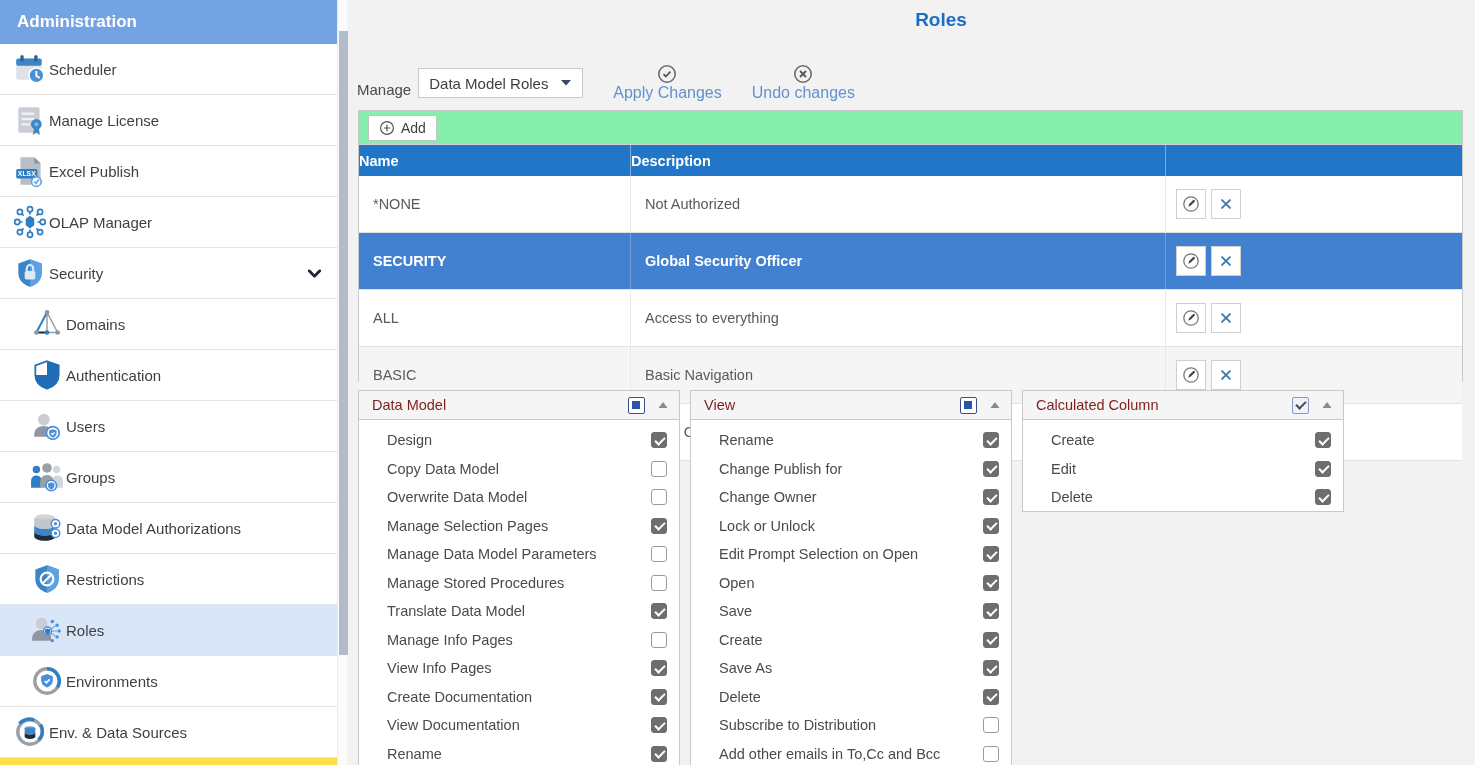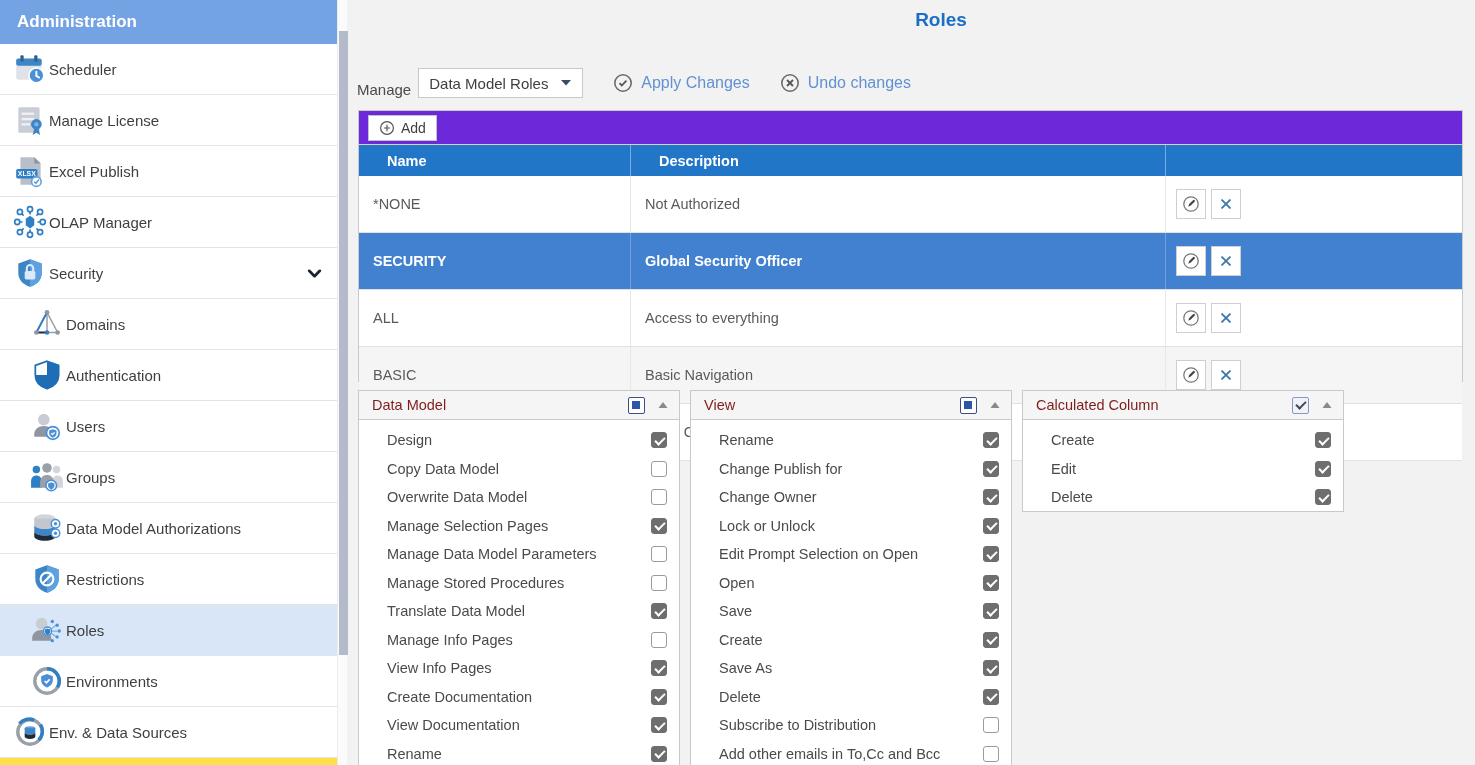--- a/index.html
+++ b/index.html
@@ -39,37 +39,37 @@
   }
 
   .controls { position:absolute; left:10px; top:67px; display:flex; align-items:center; height:32px; }
   .manage-label { font-size:15px; color:#4a4a4a; margin-right:7px;margin-top:12px; }
   .dropdown {
     width:165px; height:30px; background:#fff; border:1px solid #c9c9c9;
     display:flex; align-items:center; padding:0 10px; cursor:pointer;
   }
   .dropdown-value { font-size:15px; color:#3f3f3f; flex:1; }
   .dd-chevron { width:12px; height:8px; display:flex; }
-  .link-btn { display:flex; align-items:center; gap:8px; margin-left:30px; cursor:pointer; background:none; border:none; }
+  .link-btn { display:flex; align-items:center; margin-left:30px; cursor:pointer; background:none; border:none;flex-direction:column; }
   .lb-icon { width:20px; height:20px; display:flex; }
   .lb-icon svg { width:20px; height:20px; }
   .lb-label { font-size:16px; color:var(--link-color,#6191d2); }
 
   
   .table-card { position:absolute; left:11px; top:110px; width:1105px; height:272px; background:#fff; border:1px solid #c9c9c9; }
-  .table-toolbar { height:34px; background:#6d28d9; border-bottom:1px solid #d4d4d4; display:flex; align-items:center; }
+  .table-toolbar { height:34px; background:#86efac; border-bottom:1px solid #d4d4d4; display:flex; align-items:center; }
   .add-btn {
     margin-left:9px; height:26px; background:#fff; border:1px solid #c2c2c2;
     display:flex; align-items:center; gap:6px; padding:0 10px; font-size:14px; color:#3f3f3f; cursor:pointer;
     font-family:"Liberation Sans", sans-serif;
   }
   .add-btn svg { width:16px; height:16px; }
   .thead { height:31px; background:var(--table-header-bg,#2276c8); display:flex; }
   .th {
-    display:flex; align-items:center; padding-left:28px; color:#fff; font-size:14.5px; font-weight:bold;
+    display:flex; align-items:center; padding-left:0; color:#fff; font-size:14.5px; font-weight:bold;
     border-right:1px solid rgba(255,255,255,.4);
   }
   .w-name { width:272px; } .w-desc { width:535px; } .w-act { flex:1; border-right:none !important; }
   .tr { height:57px; border-bottom:1px solid #e2e2e2; display:flex; background:#fff; }
   .tr.striped { background:#f5f5f5; }
   .tr.selected { background:var(--selected-row-bg,#4280d0); }
   .td { display:flex; align-items:center; padding-left:14px; font-size:14.5px; color:#5a5a5a; border-right:1px solid #e8e8e8; }
   .tr.selected .td { color:#fff; font-weight:bold; border-right-color:rgba(255,255,255,.25); }
   .td.w-act { padding-left:10px; gap:5px; }
   .act-btn {

